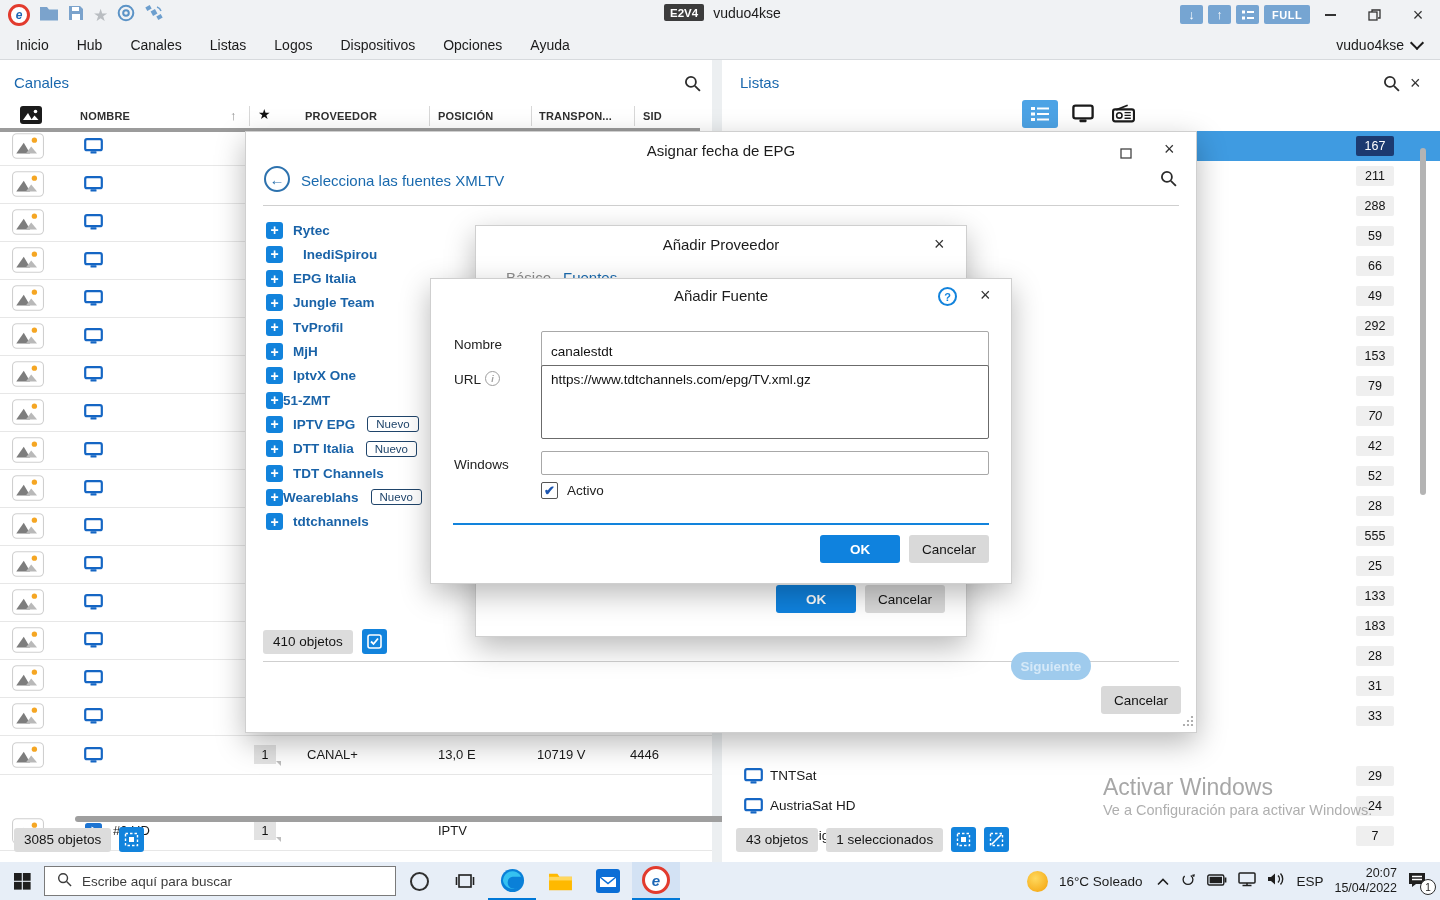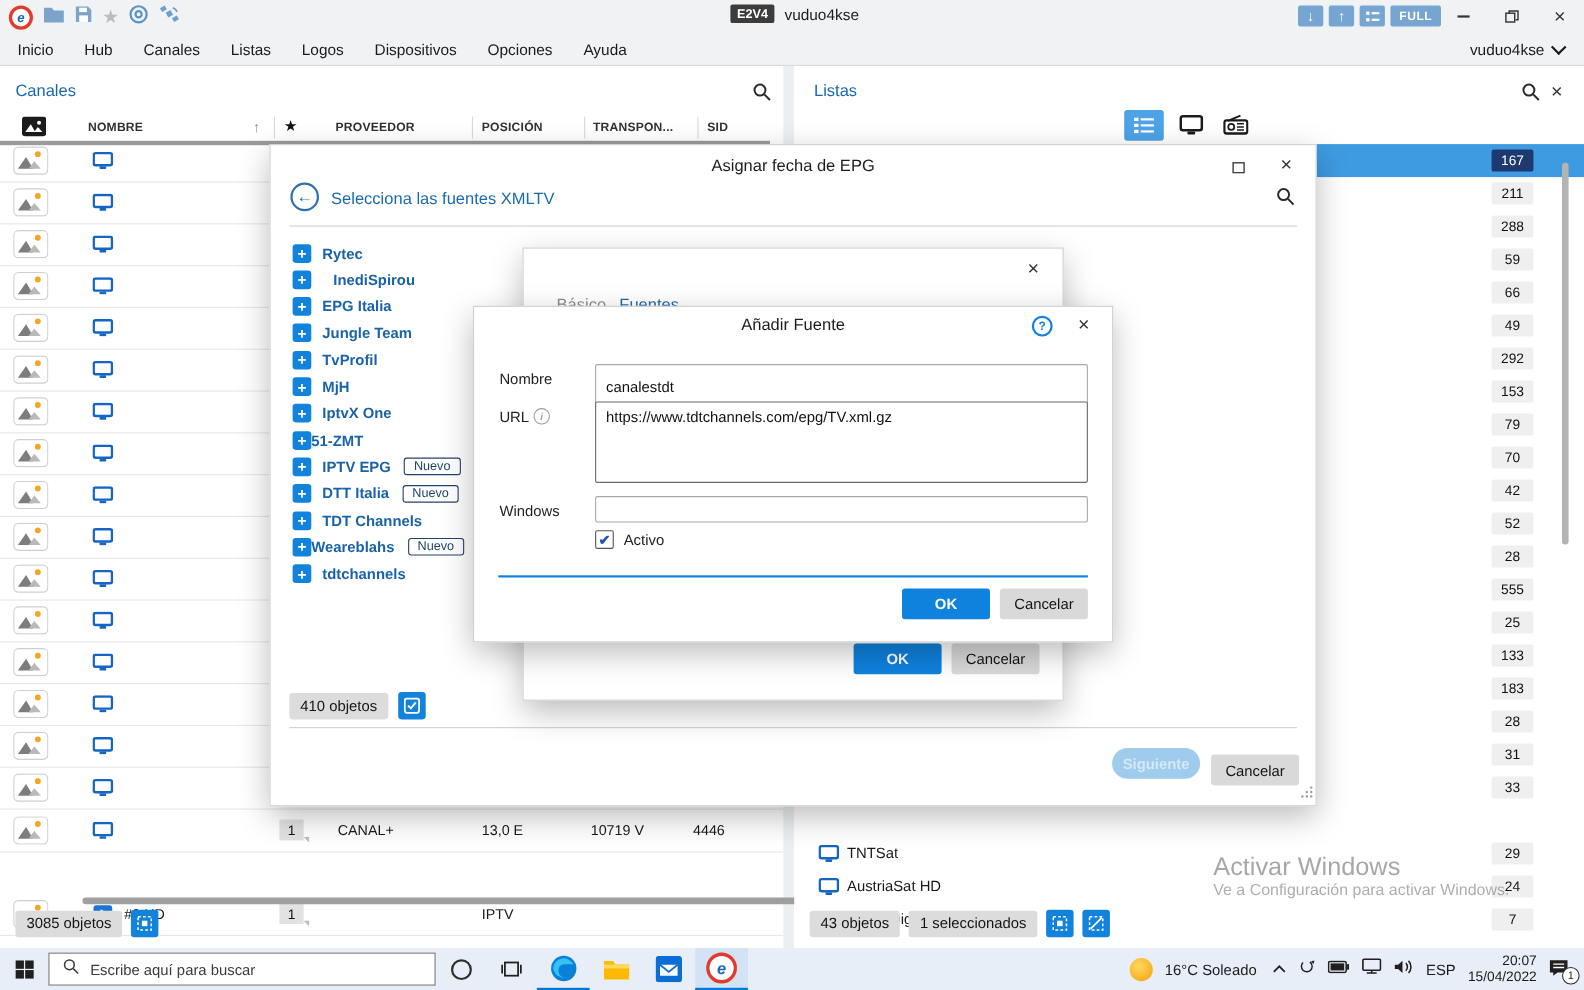--- a/index.html
+++ b/index.html
@@ -467,21 +467,21 @@
       <div class="ls-row" style="top: 180px;">
         <span class="num-badge" style="top: 5px;">292</span>
       </div>
       <div class="ls-row" style="top: 210px;">
         <span class="num-badge" style="top: 5px;">153</span>
       </div>
       <div class="ls-row" style="top: 240px;">
         <span class="num-badge" style="top: 5px;">79</span>
       </div>
       <div class="ls-row" style="top: 270px;">
-        <span class="num-badge" style="top: 5px;">70</span>
+        <span class="num-badge" style="top: 5px; font-style: italic;">70</span>
       </div>
       <div class="ls-row" style="top: 300px;">
         <span class="num-badge" style="top: 5px;">42</span>
       </div>
       <div class="ls-row" style="top: 330px;">
         <span class="num-badge" style="top: 5px;">52</span>
       </div>
       <div class="ls-row" style="top: 360px;">
         <span class="num-badge" style="top: 5px;">28</span>
       </div>
@@ -632,35 +632,36 @@
     <span class="badge-gray">410 objetos</span>
     <span class="sq-btn ctr">
         <svg width="15" height="15" viewBox="0 0 15 15">
           <rect x="1" y="1" width="13" height="13" rx="2" fill="none" stroke="#fff" stroke-width="1.6"></rect>
           <path d="M4 7.5 L6.5 10 L11 4.5" fill="none" stroke="#fff" stroke-width="1.8"></path>
         </svg>
       </span>
   </div>
   <div class="abs" style="left:17px;top:529px;width:916px;border-top:1px solid #cfcfcf;"></div>
 
-  <span class="btn btn-disabled abs" style="left:765px;top:548px;border-radius:14px;">Siguiente</span>
+  <span class="btn btn-disabled abs" style="left:765px;top:520px;border-radius:14px;">Siguiente</span>
   <span class="btn btn-gray abs" style="left:855px;top:554px;">Cancelar</span>
   <span class="abs" style="right:2px;bottom:1px;"><svg width="12" height="12">
         <g fill="#9c9c9c">
           <circle cx="10" cy="2" r="1.1"></circle>
           <circle cx="6" cy="6" r="1.1"></circle>
           <circle cx="10" cy="6" r="1.1"></circle>
           <circle cx="2" cy="10" r="1.1"></circle>
           <circle cx="6" cy="10" r="1.1"></circle>
           <circle cx="10" cy="10" r="1.1"></circle>
         </g>
       </svg></span>
 </div>
 
 <div class="dlg" style="left:475px;top:225px;width:490px;height:410px;z-index:20;">
+  <span class="dlg-title">Añadir Proveedor</span>
   <span class="abs x-btn" style="left:458px;top:9px;">×</span>
   <span class="abs" style="left:30px;top:43px;font-size:15px;color:#8b8b8b;">Básico</span>
   <span class="abs" style="left:87px;top:43px;font-size:15px;color:#1a6aae;">Fuentes</span>
   <span class="btn btn-blue abs" style="left:300px;top:359px;">OK</span>
   <span class="btn btn-gray abs" style="left:389px;top:359px;">Cancelar</span>
 </div>
 
 <div class="dlg" style="left:430px;top:278px;width:580px;height:304px;z-index:30;">
   <span class="dlg-title" style="top:8px;">Añadir Fuente</span>
   <span class="circle-ico abs" style="left:507px;top:8px;width:15px;height:15px;border:2px solid #1283dc;color:#1283dc;font-size:11px;font-weight:bold;">?</span>

